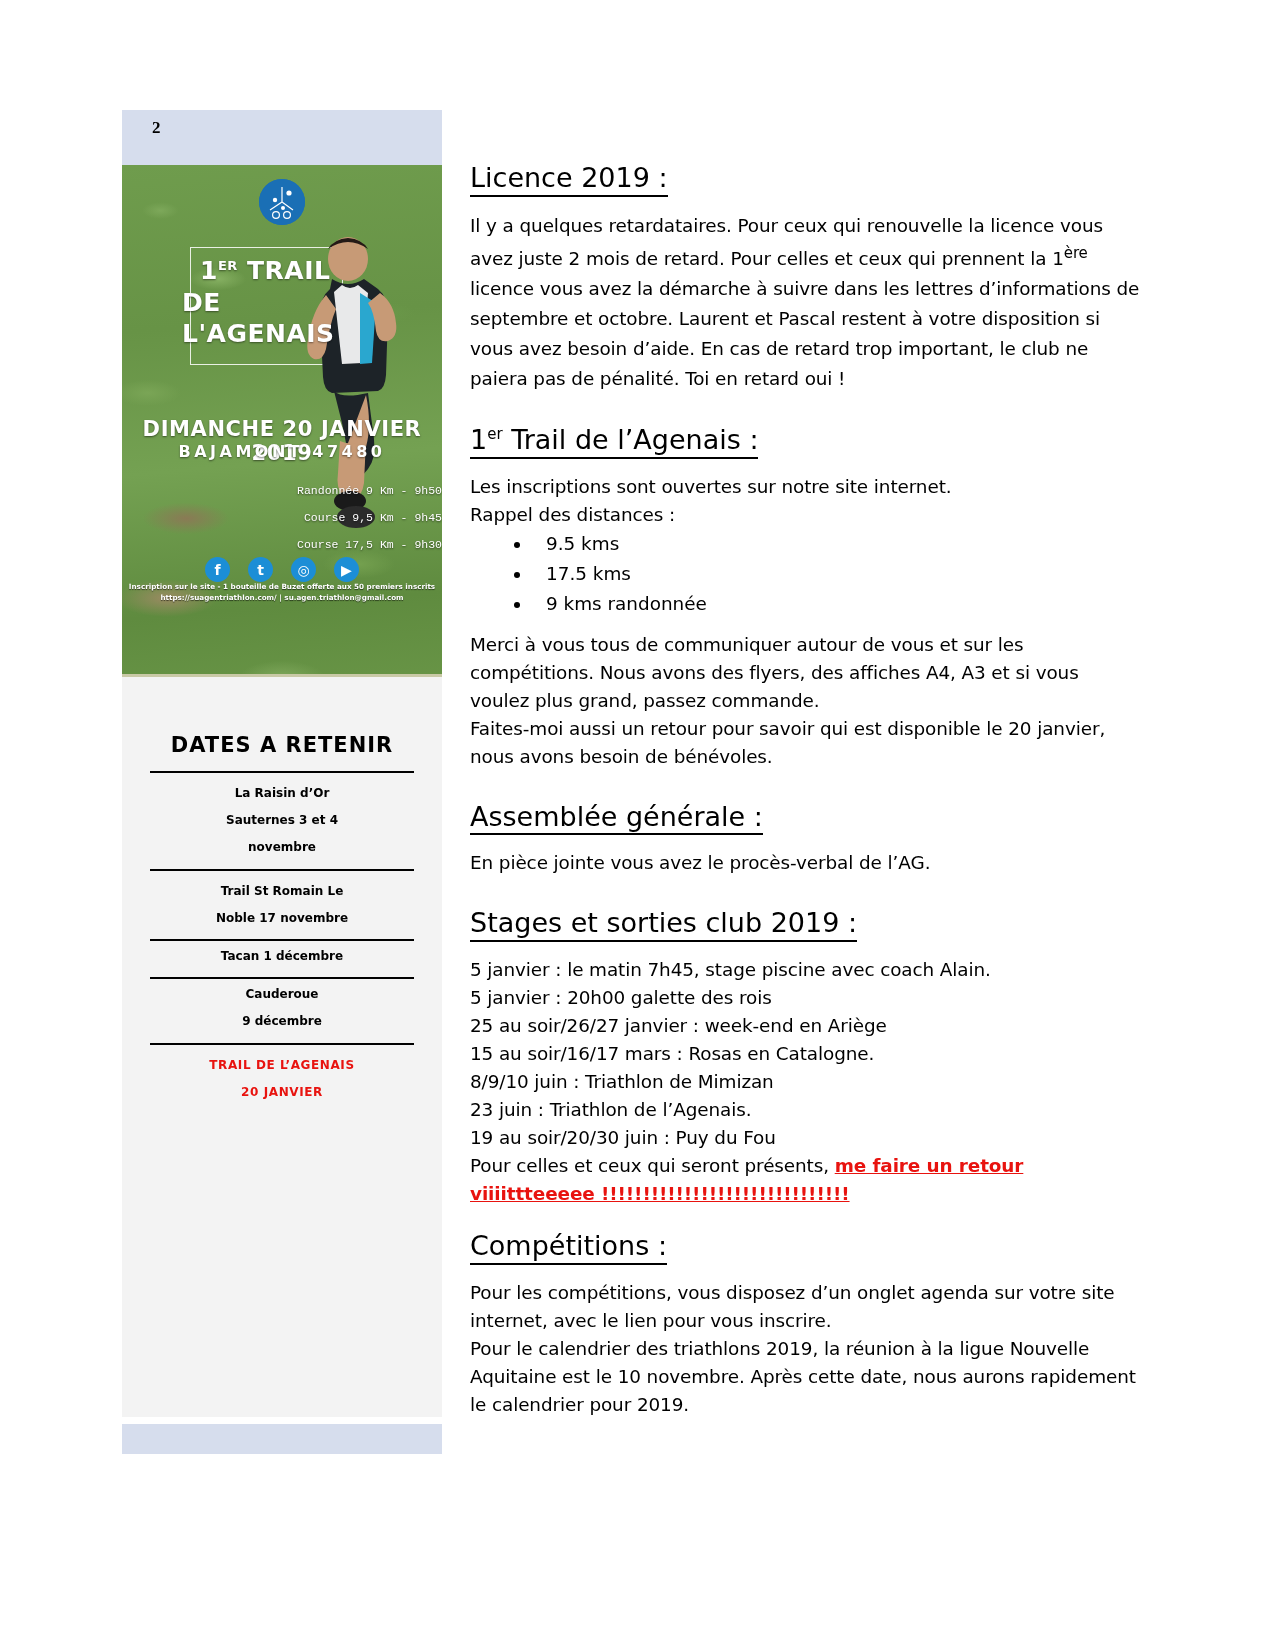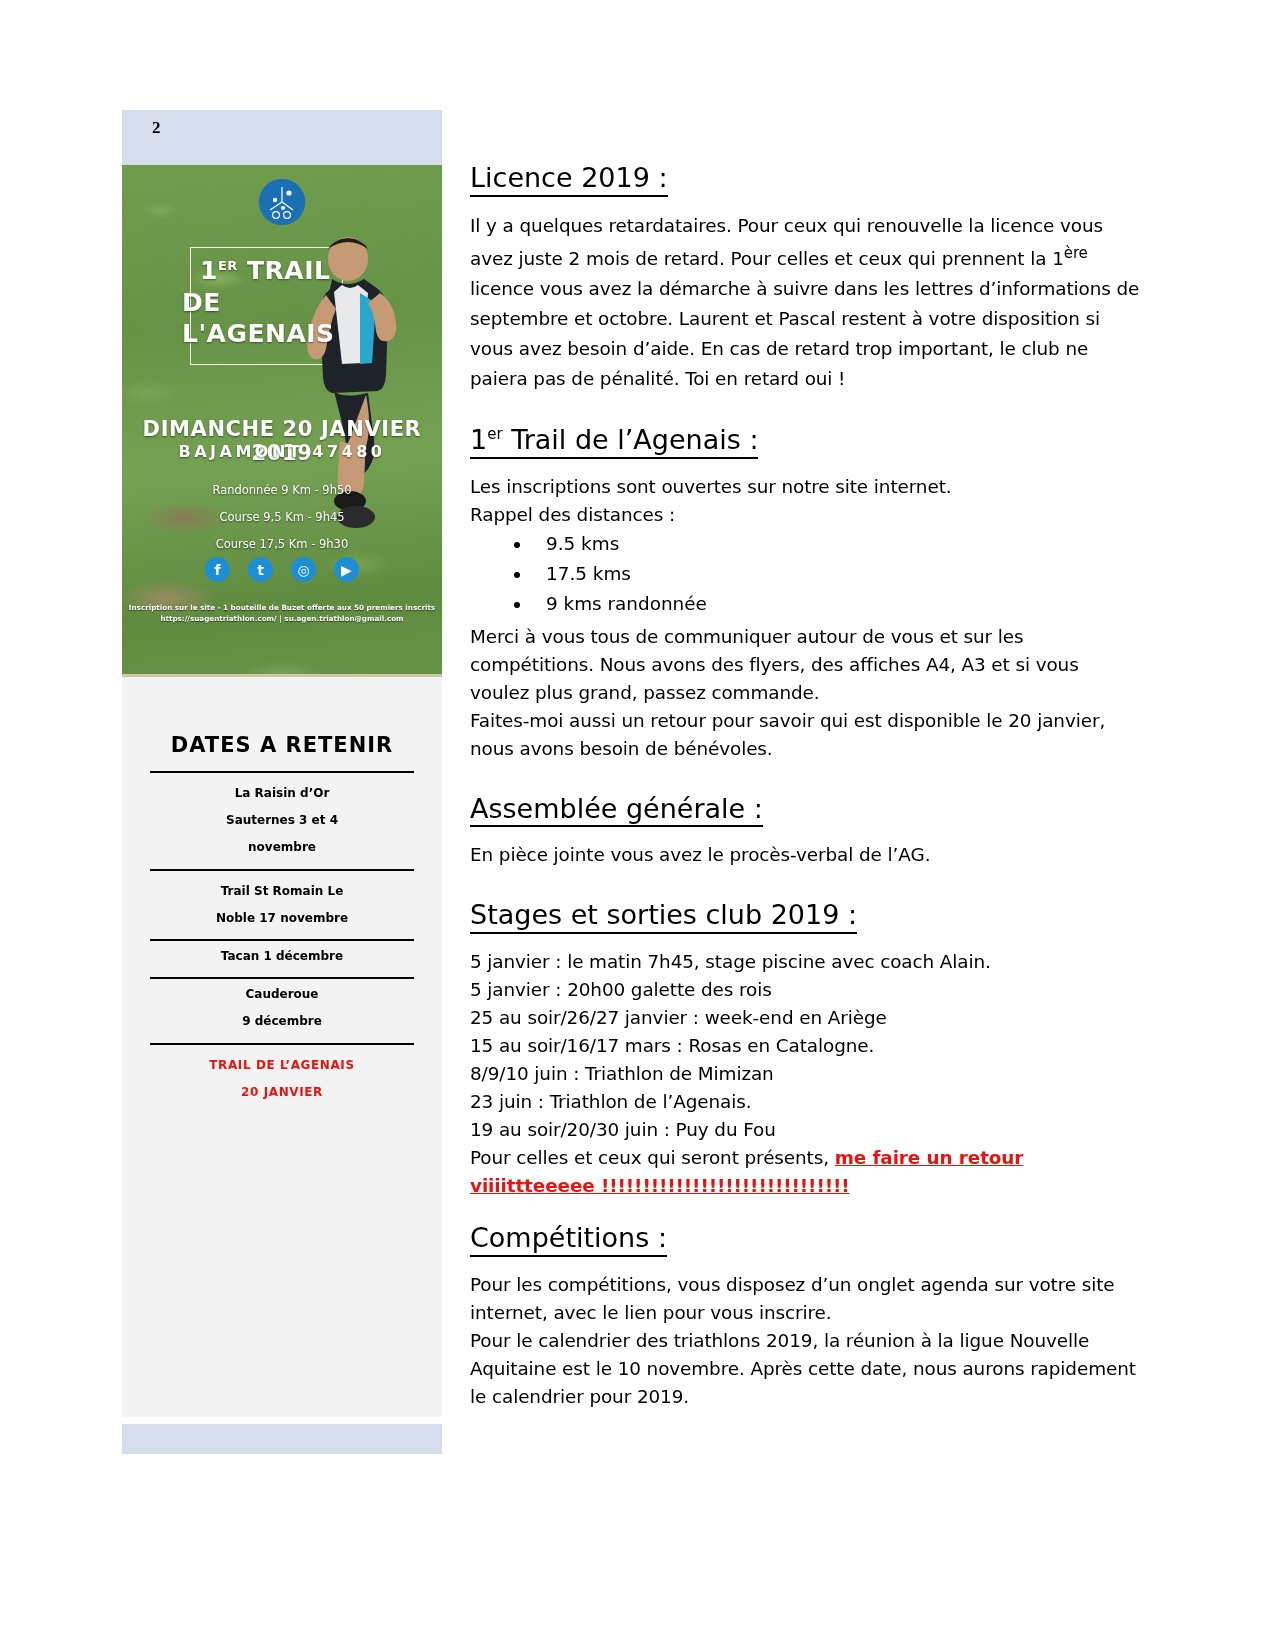--- a/index.html
+++ b/index.html
@@ -88,35 +88,36 @@
     text-shadow:0 1px 2px rgba(0,0,0,.5);
   }
   .poster-place {
     position:absolute; left:0; right:0; top:277px;
     text-align:center; color:#fff; font-weight:bold;
     font-size:16px; letter-spacing:3.5px;
     text-shadow:0 1px 2px rgba(0,0,0,.5);
   }
   .poster-races {
     position:absolute; left:0; right:0; top:312px;
-    text-align:center; color:#fff;
+    text-align:right; color:#fff;
     font-size:11.5px; line-height:2.35;
     text-shadow:0 1px 2px rgba(0,0,0,.55);
+    font-family:Liberation Mono, monospace;
   }
   .poster-social {
     position:absolute; left:0; right:0; top:392px;
     display:flex; justify-content:center; gap:18px;
   }
   .soc {
     width:25px; height:25px; border-radius:50%;
     background:#1c8ed6; display:flex; align-items:center; justify-content:center;
     color:#fff; font-weight:bold; font-size:14px;
   }
   .poster-foot {
-    position:absolute; left:0; right:0; top:437px;
+    position:absolute; left:0; right:0; top:416px;
     text-align:center; color:#fff; font-size:7.2px; font-weight:bold;
     line-height:1.55;
     text-shadow:0 1px 1px rgba(0,0,0,.6);
   }
 
   
   .sponsors {
     width:320px; height:40px; background:#ffffff;
     display:flex; align-items:center; justify-content:space-around;
     padding:0 6px;
@@ -187,21 +188,21 @@
   .sec-wrap { margin-bottom:0; }
   p.body {
     margin:0;
     font-size:18.4px;
     line-height:1.63;
     letter-spacing:-.1px;
   }
   p.body.tight { line-height:1.52; }
   .sup-small { font-size:15px; vertical-align:super; }
   ul.dist {
-    margin:0 0 4px 0; padding-left:62px;
+    margin:0 0 12px 0; padding-left:62px;
     list-style:disc;
   }
   ul.dist li {
     font-size:18.4px; line-height:1.63; padding-left:14px;
   }
   .gap-l { height:30px; }
   .gap-m { height:22px; }
   .red-ul {
     color:#e8130f; font-weight:bold; text-decoration:underline;
   }

